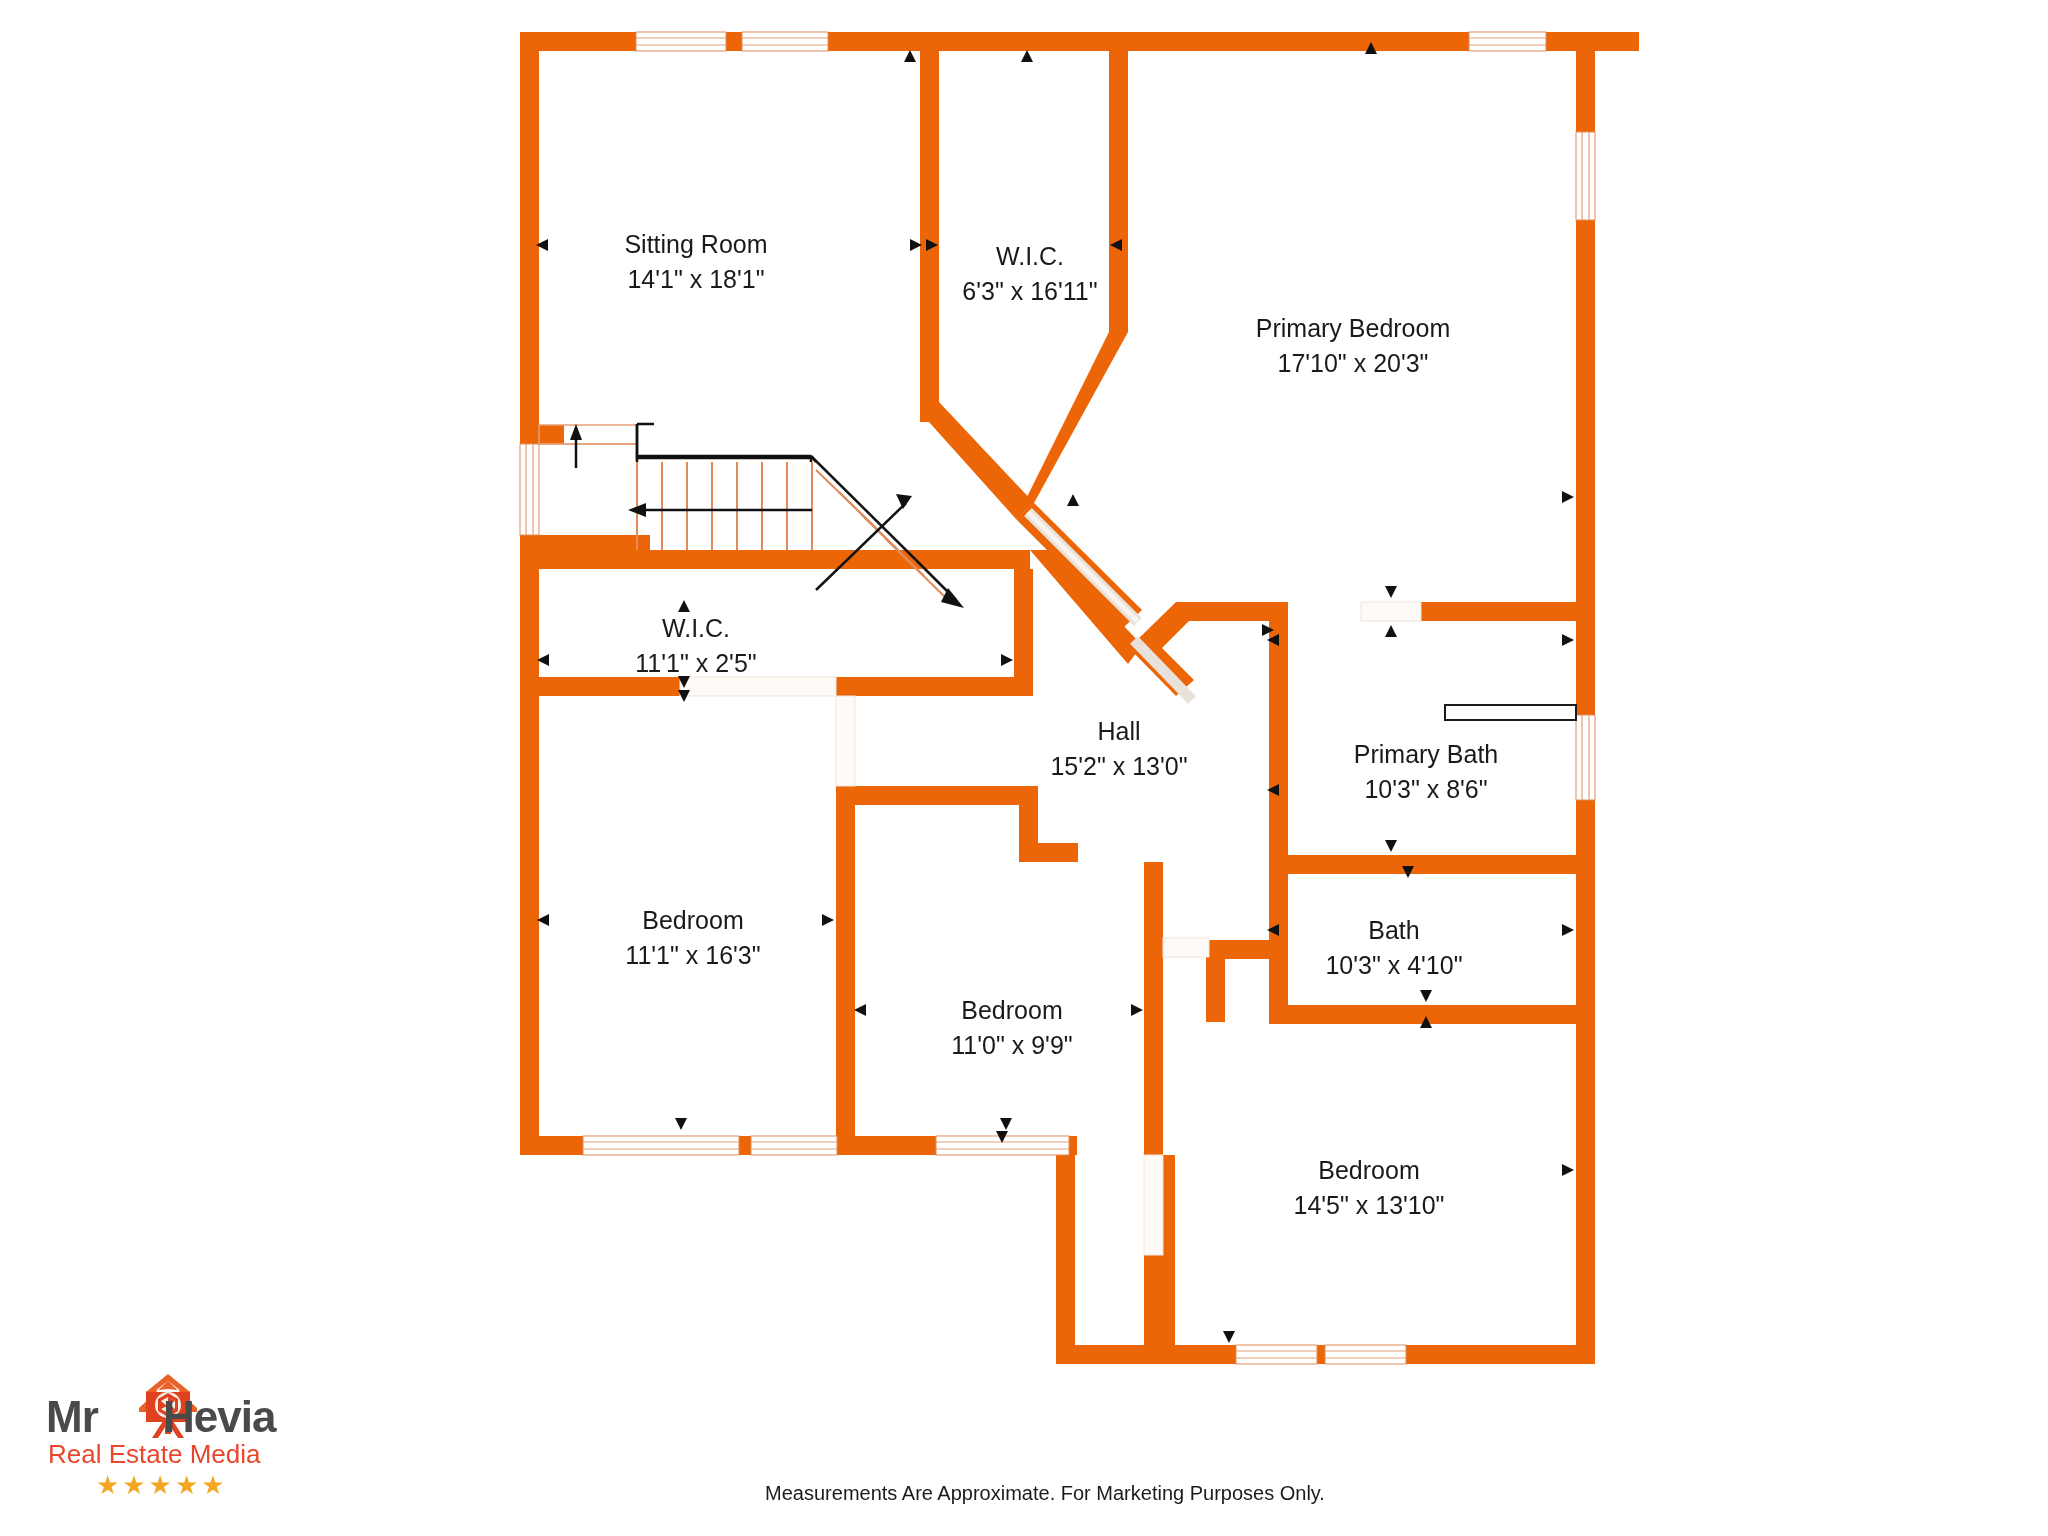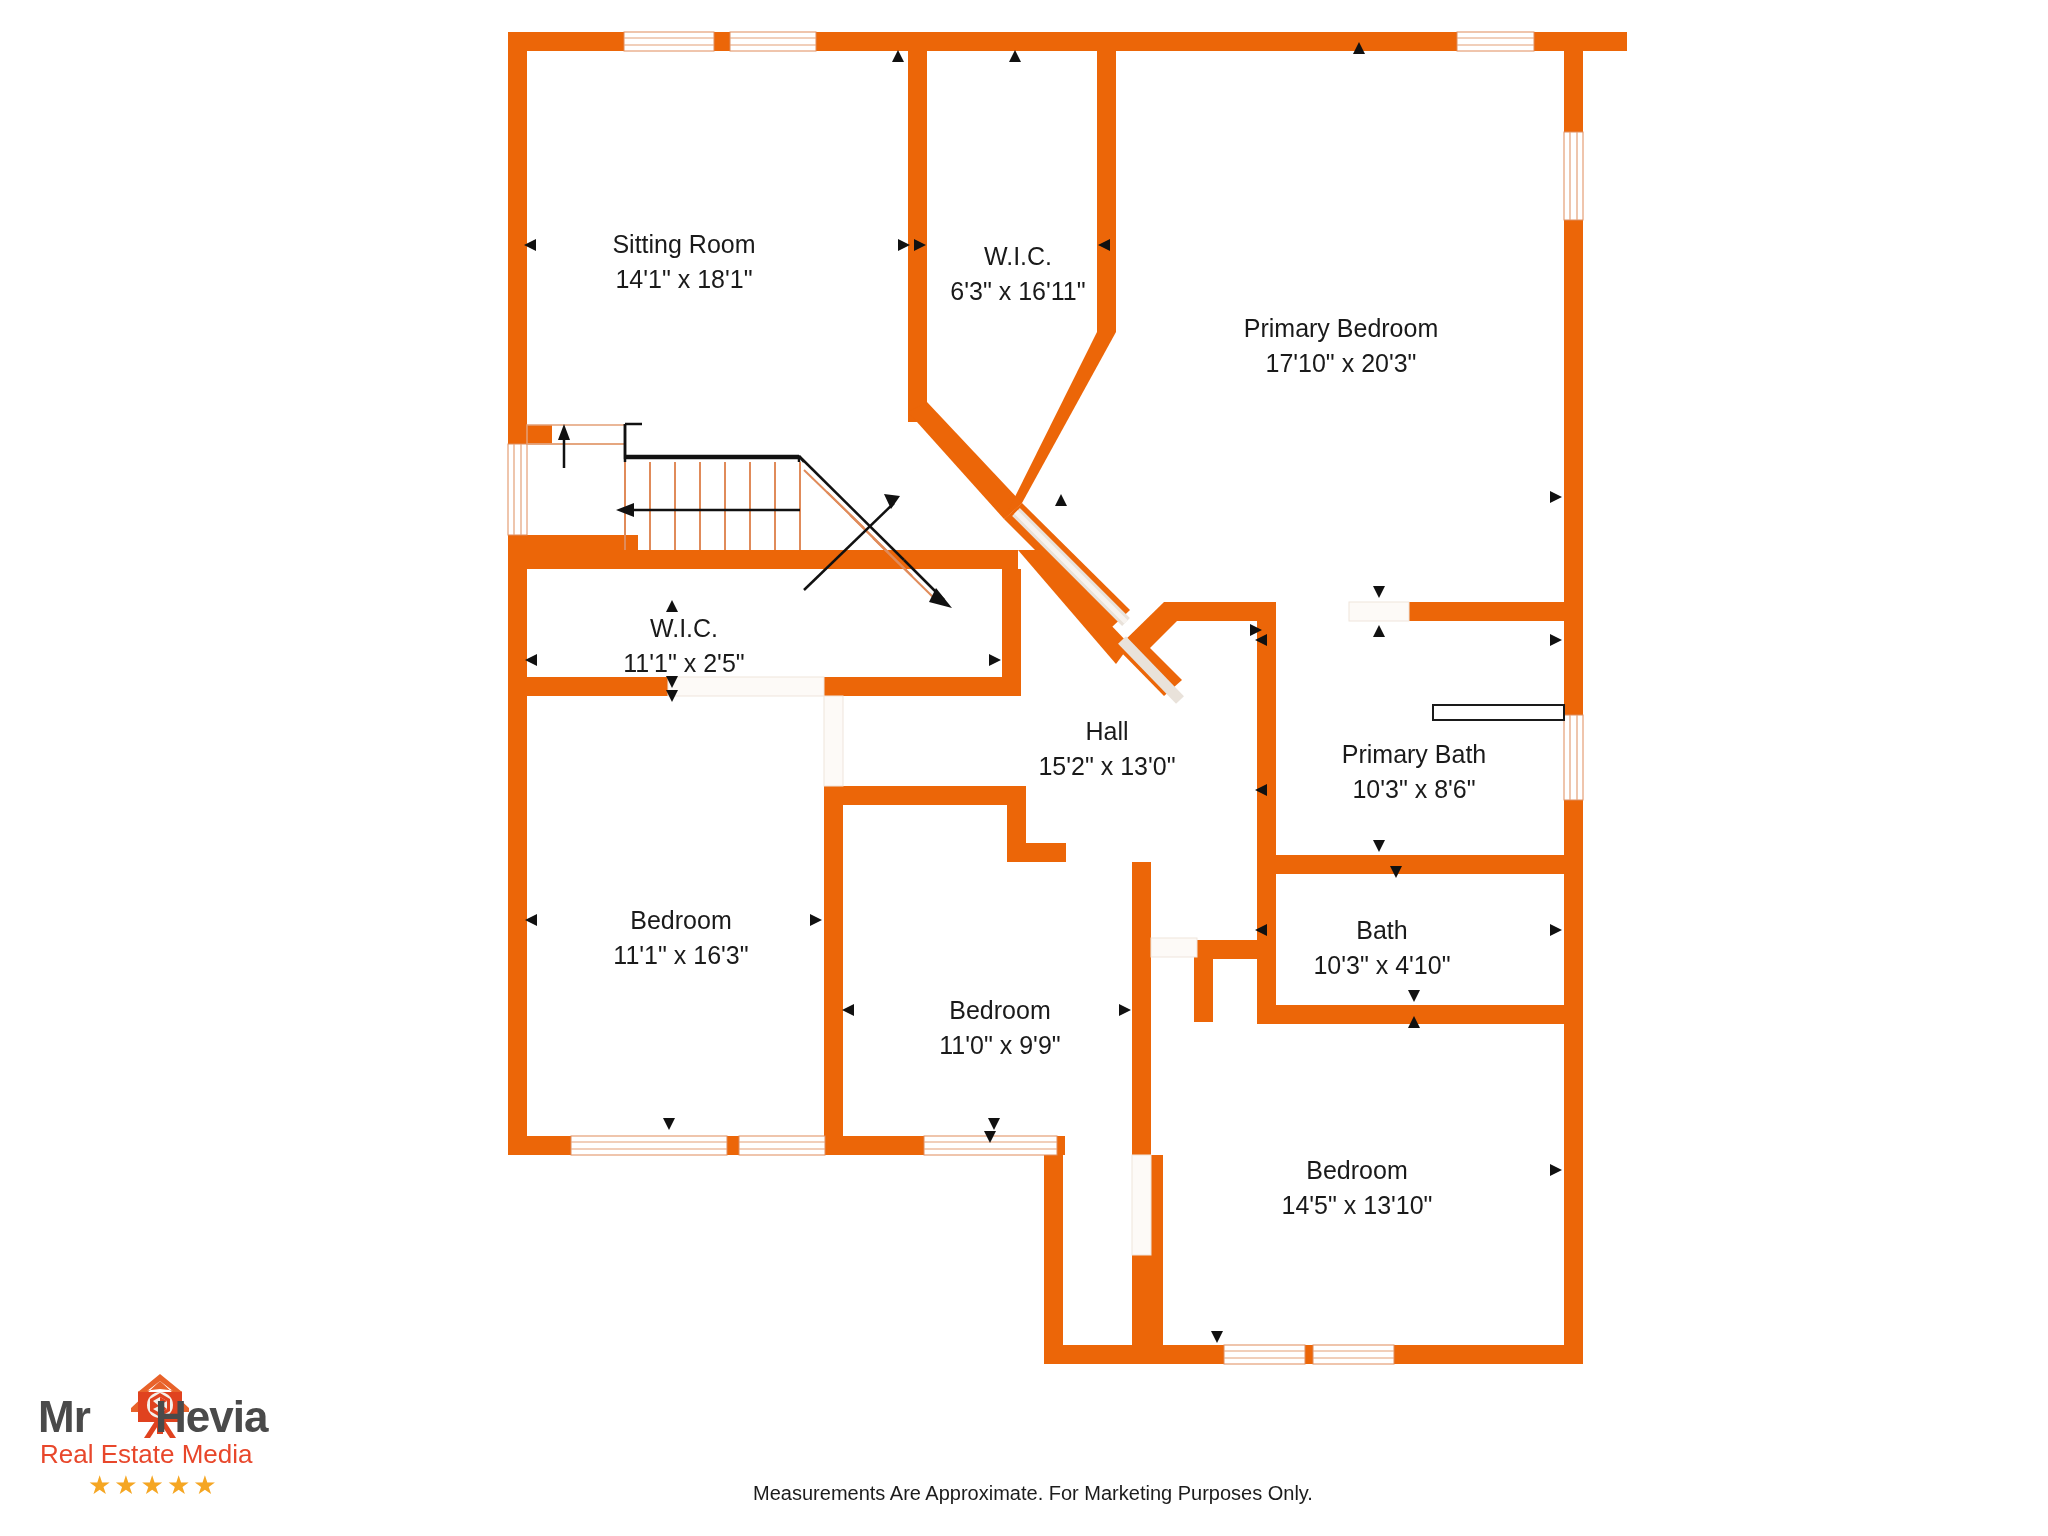--- a/index.html
+++ b/index.html
@@ -9,21 +9,21 @@
   }
   body {
     width: 2048px;
     height: 1536px;
     position: relative;
     font-family: "Liberation Sans", sans-serif;
     overflow: hidden;
   }
   #plan-wrap {
     position: absolute;
-    left: 4px; top: 0;
+    left: 16px; top: 0;
     width: 1856px;
     height: 1536px;
   }
   svg#floorplan {
     display: block;
     width: 2048px;
     height: 1536px;
   }
   .room-name {
     font-family: "Liberation Sans", sans-serif;
@@ -39,21 +39,21 @@
   }
   .footer-note {
     font-family: "Liberation Sans", sans-serif;
     font-size: 20px;
     fill: #1c1c1c;
     text-anchor: middle;
   }
   
   #logo {
     position: absolute;
-    left: 30px;
+    left: 38px;
     top: 1368px;
     width: 270px;
     height: 140px;
   }
   .logo-word {
     font-family: "Liberation Sans", sans-serif;
     font-weight: bold;
     letter-spacing: -1px;
   }
 </style>

